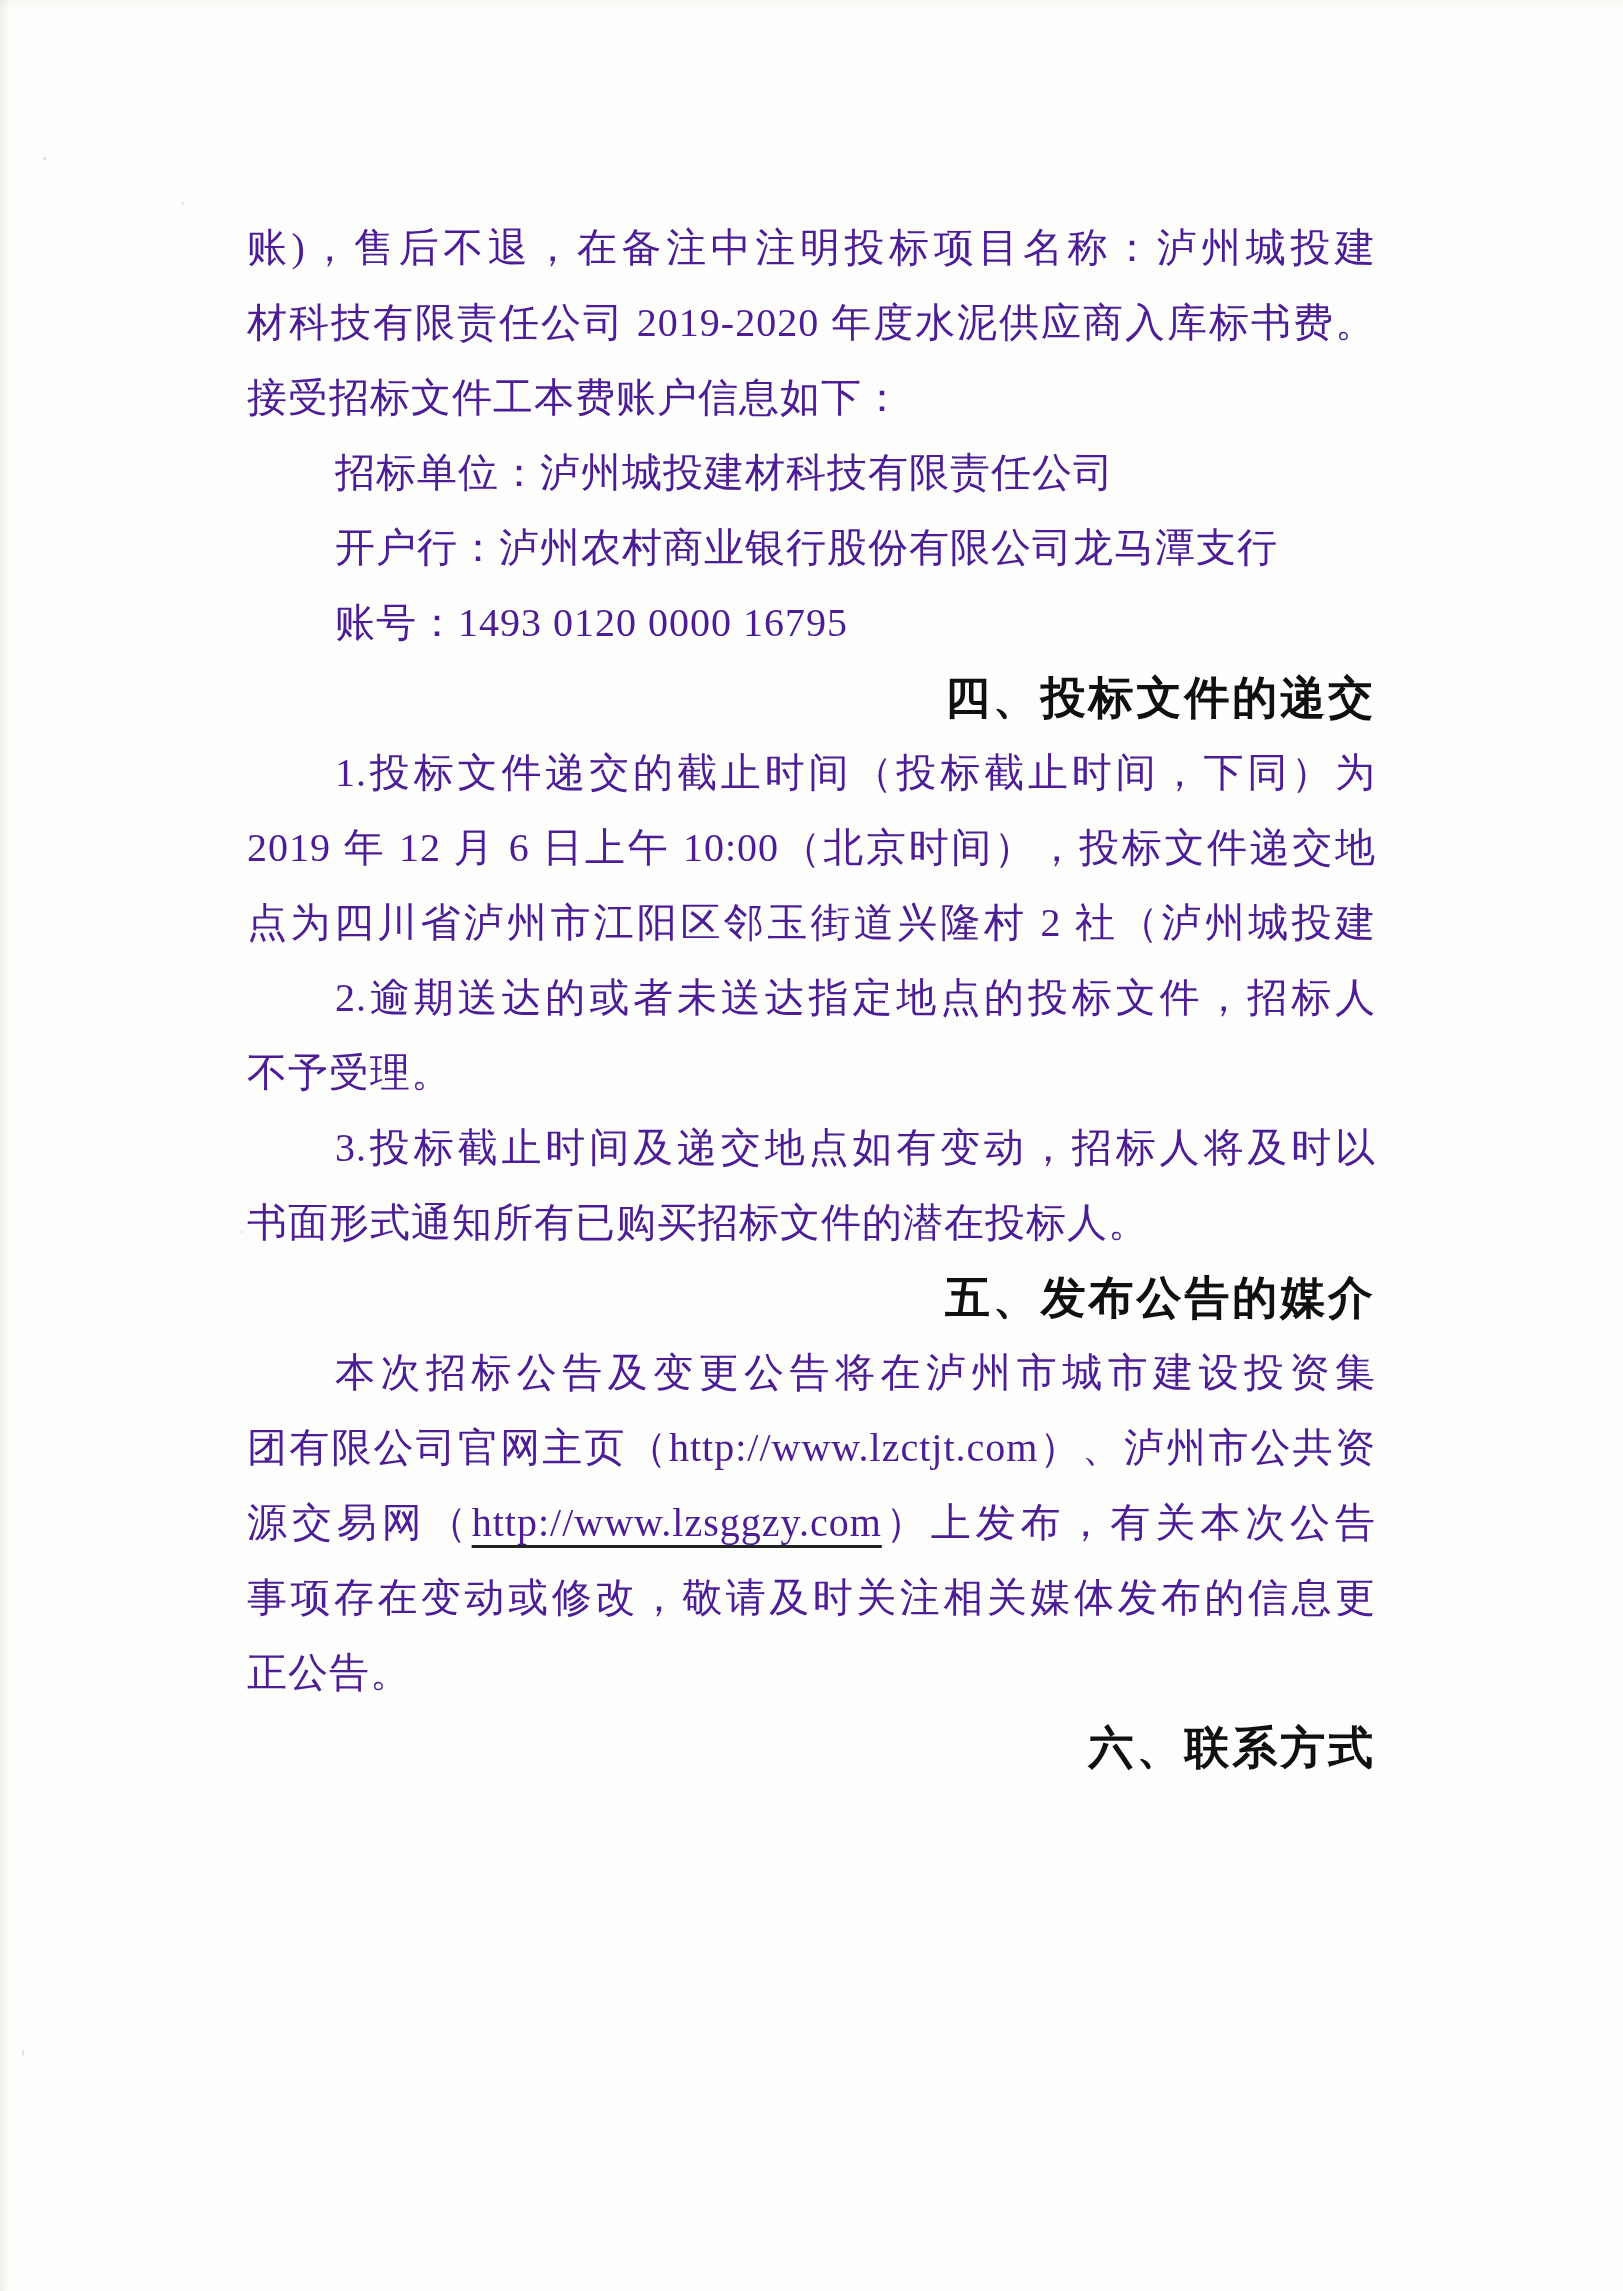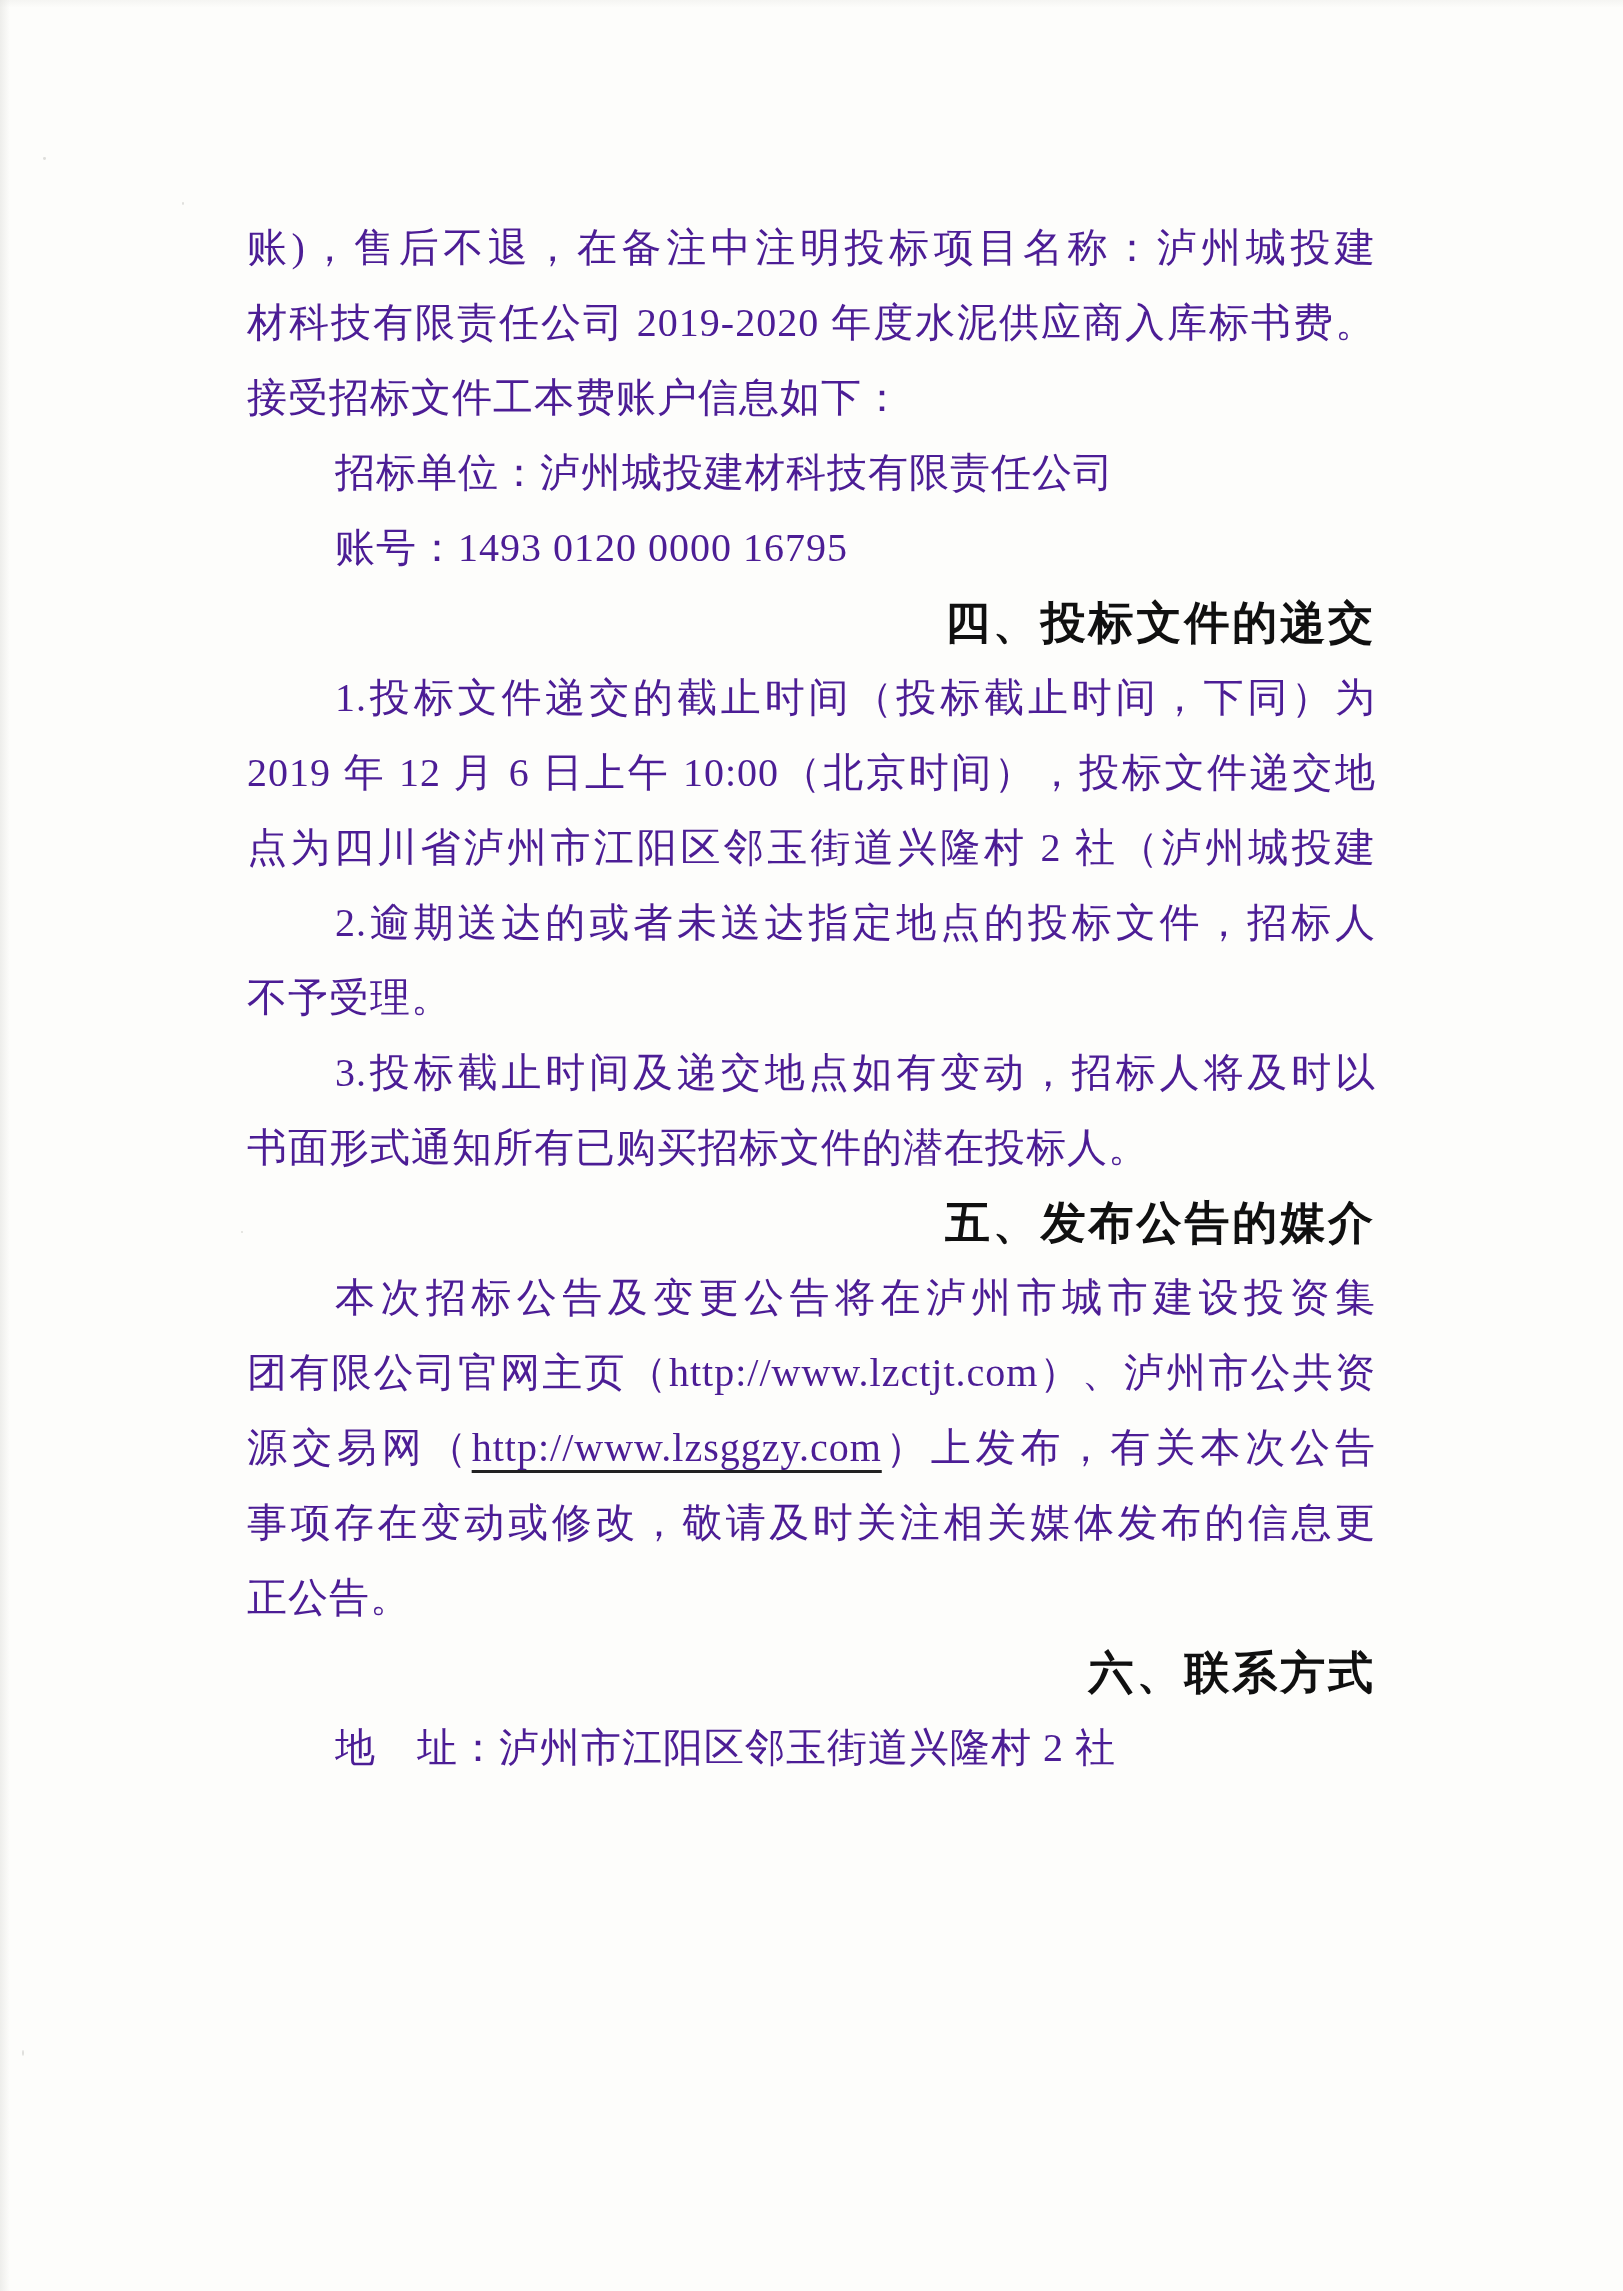--- a/index.html
+++ b/index.html
@@ -80,32 +80,32 @@
   <span class="speck s2"></span>
   <span class="speck s3"></span>
   <span class="speck s4"></span>
   <span class="speck s5"></span>
 
   <div class="doc-body">
       <div class="line justify">账)，售后不退，在备注中注明投标项目名称：泸州城投建</div>
       <div class="line justify">材科技有限责任公司 2019-2020 年度水泥供应商入库标书费。</div>
       <div class="line">接受招标文件工本费账户信息如下：</div>
       <div class="line indent">招标单位：泸州城投建材科技有限责任公司</div>
+      <div class="line indent">开户行：泸州农村商业银行股份有限公司龙马潭支行</div>
       <div class="line indent">账号：1493 0120 0000 16795</div>
       <div class="line heading indent">四、投标文件的递交</div>
       <div class="line indent justify">1.投标文件递交的截止时间（投标截止时间，下同）为</div>
       <div class="line justify">2019 年 12 月 6 日上午 10:00（北京时间），投标文件递交地</div>
       <div class="line justify">点为四川省泸州市江阳区邻玉街道兴隆村 2 社（泸州城投建</div>
       <div class="line indent justify">2.逾期送达的或者未送达指定地点的投标文件，招标人</div>
       <div class="line">不予受理。</div>
       <div class="line indent justify">3.投标截止时间及递交地点如有变动，招标人将及时以</div>
       <div class="line">书面形式通知所有已购买招标文件的潜在投标人。</div>
       <div class="line heading indent">五、发布公告的媒介</div>
       <div class="line indent justify">本次招标公告及变更公告将在泸州市城市建设投资集</div>
       <div class="line justify">团有限公司官网主页（http://www.lzctjt.com）、泸州市公共资</div>
       <div class="line justify"><span>源交易网（</span><span class="underline">http://www.lzsggzy.com</span><span>）上发布，有关本次公告</span></div>
       <div class="line justify">事项存在变动或修改，敬请及时关注相关媒体发布的信息更</div>
       <div class="line">正公告。</div>
       <div class="line heading indent">六、联系方式</div>
-      <div class="line indent">地　址：泸州市江阳区邻玉街道兴隆村 2 社</div>
     </div>
 </div>
 
 
 </body></html>

